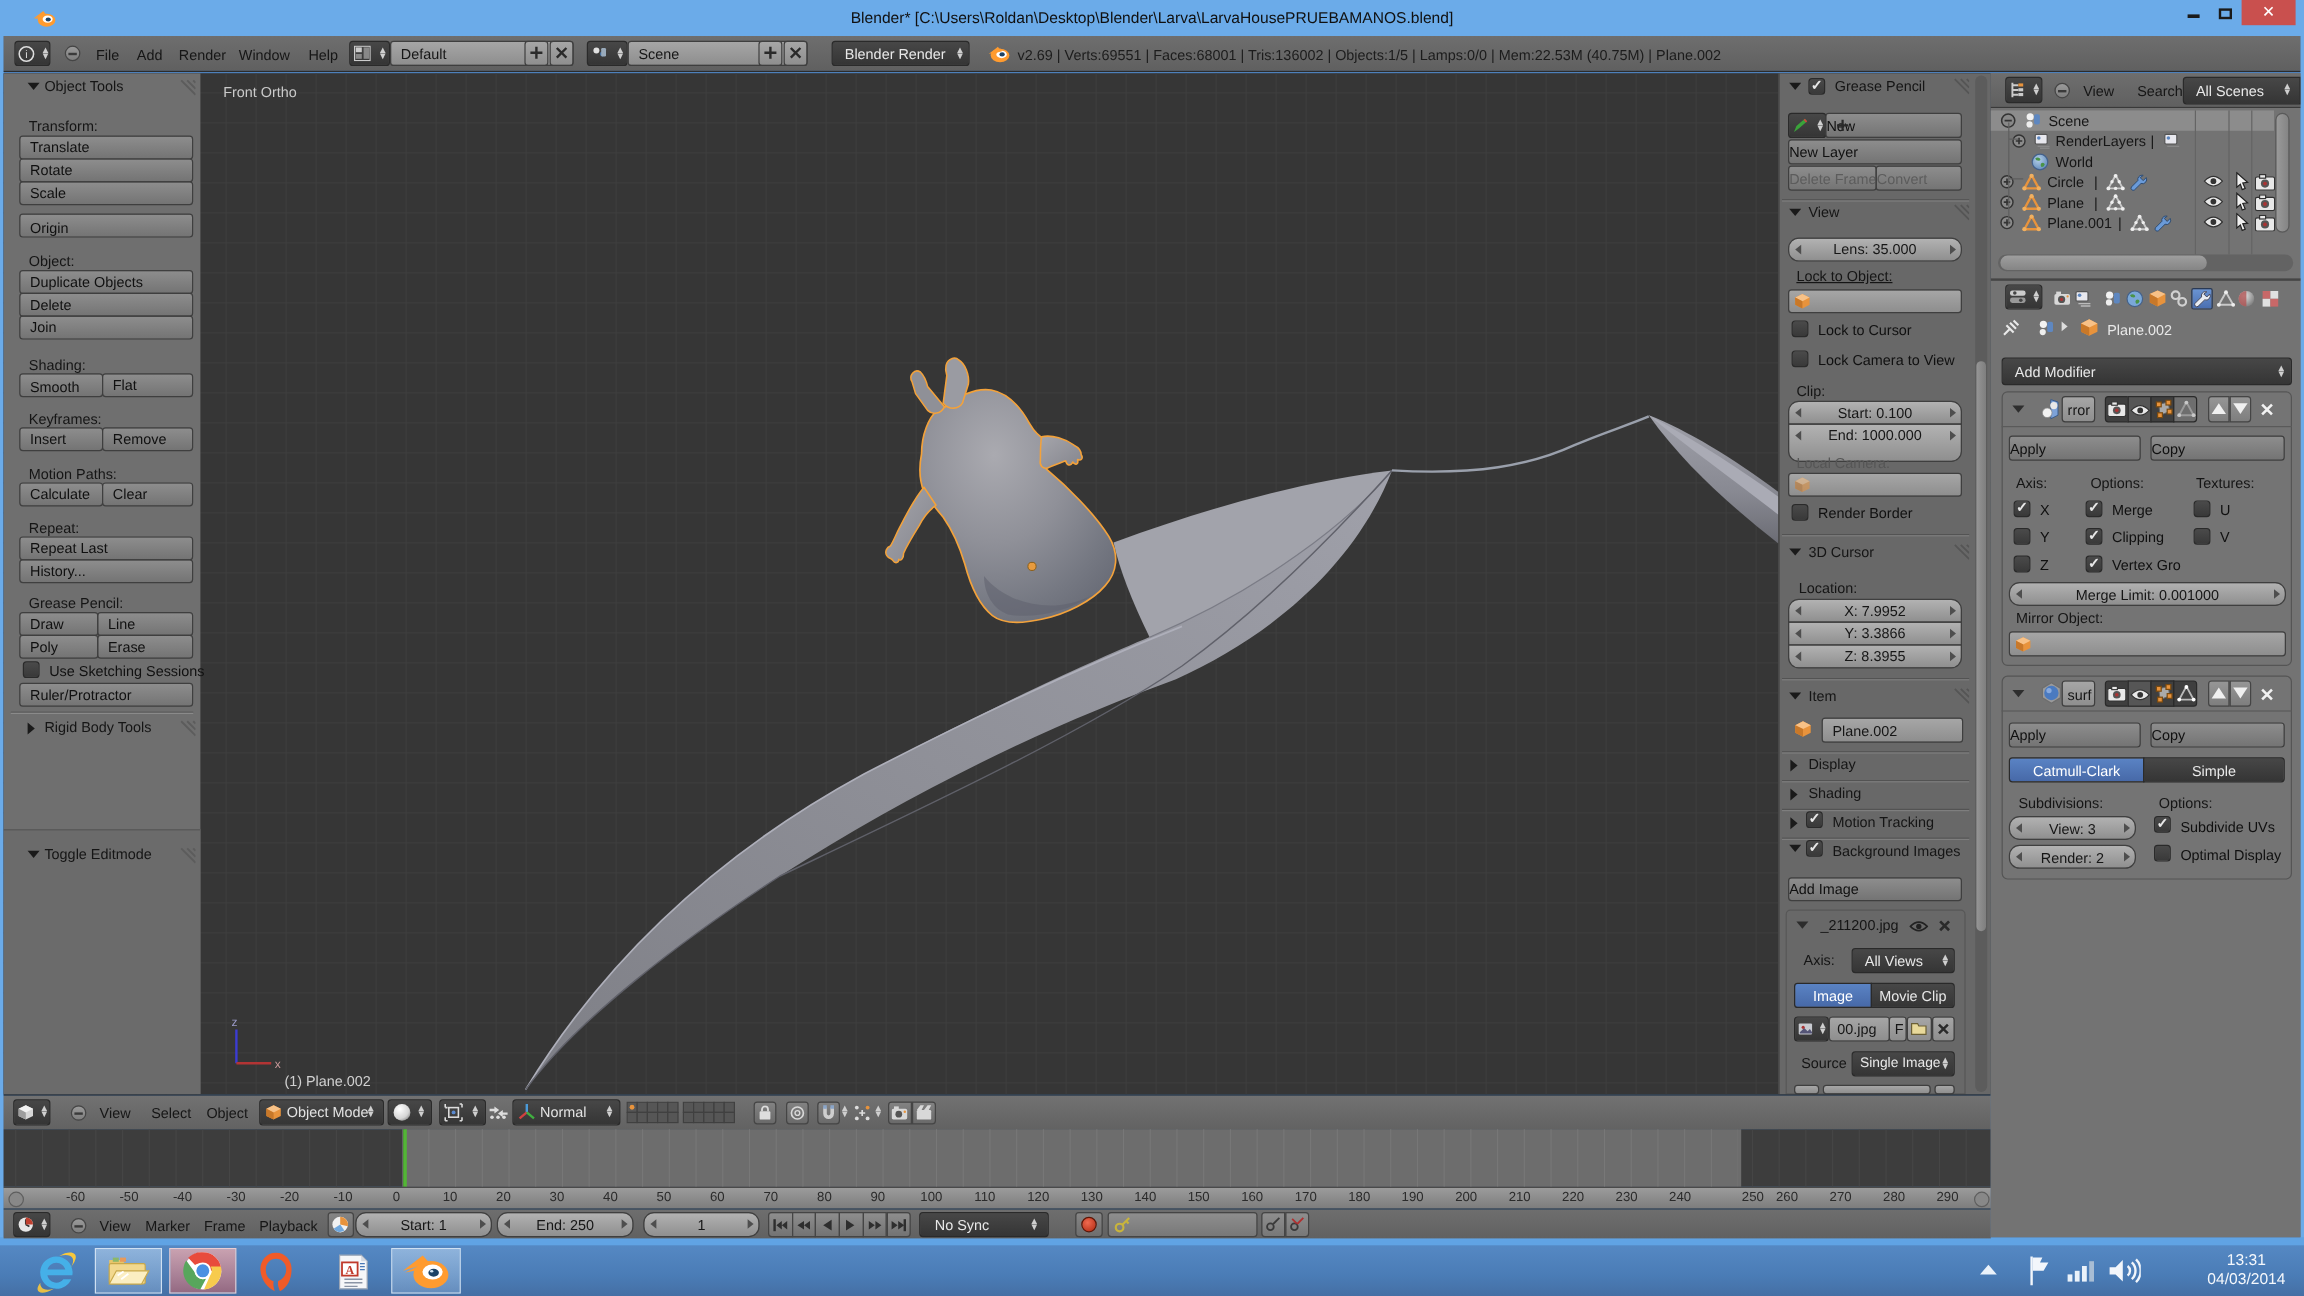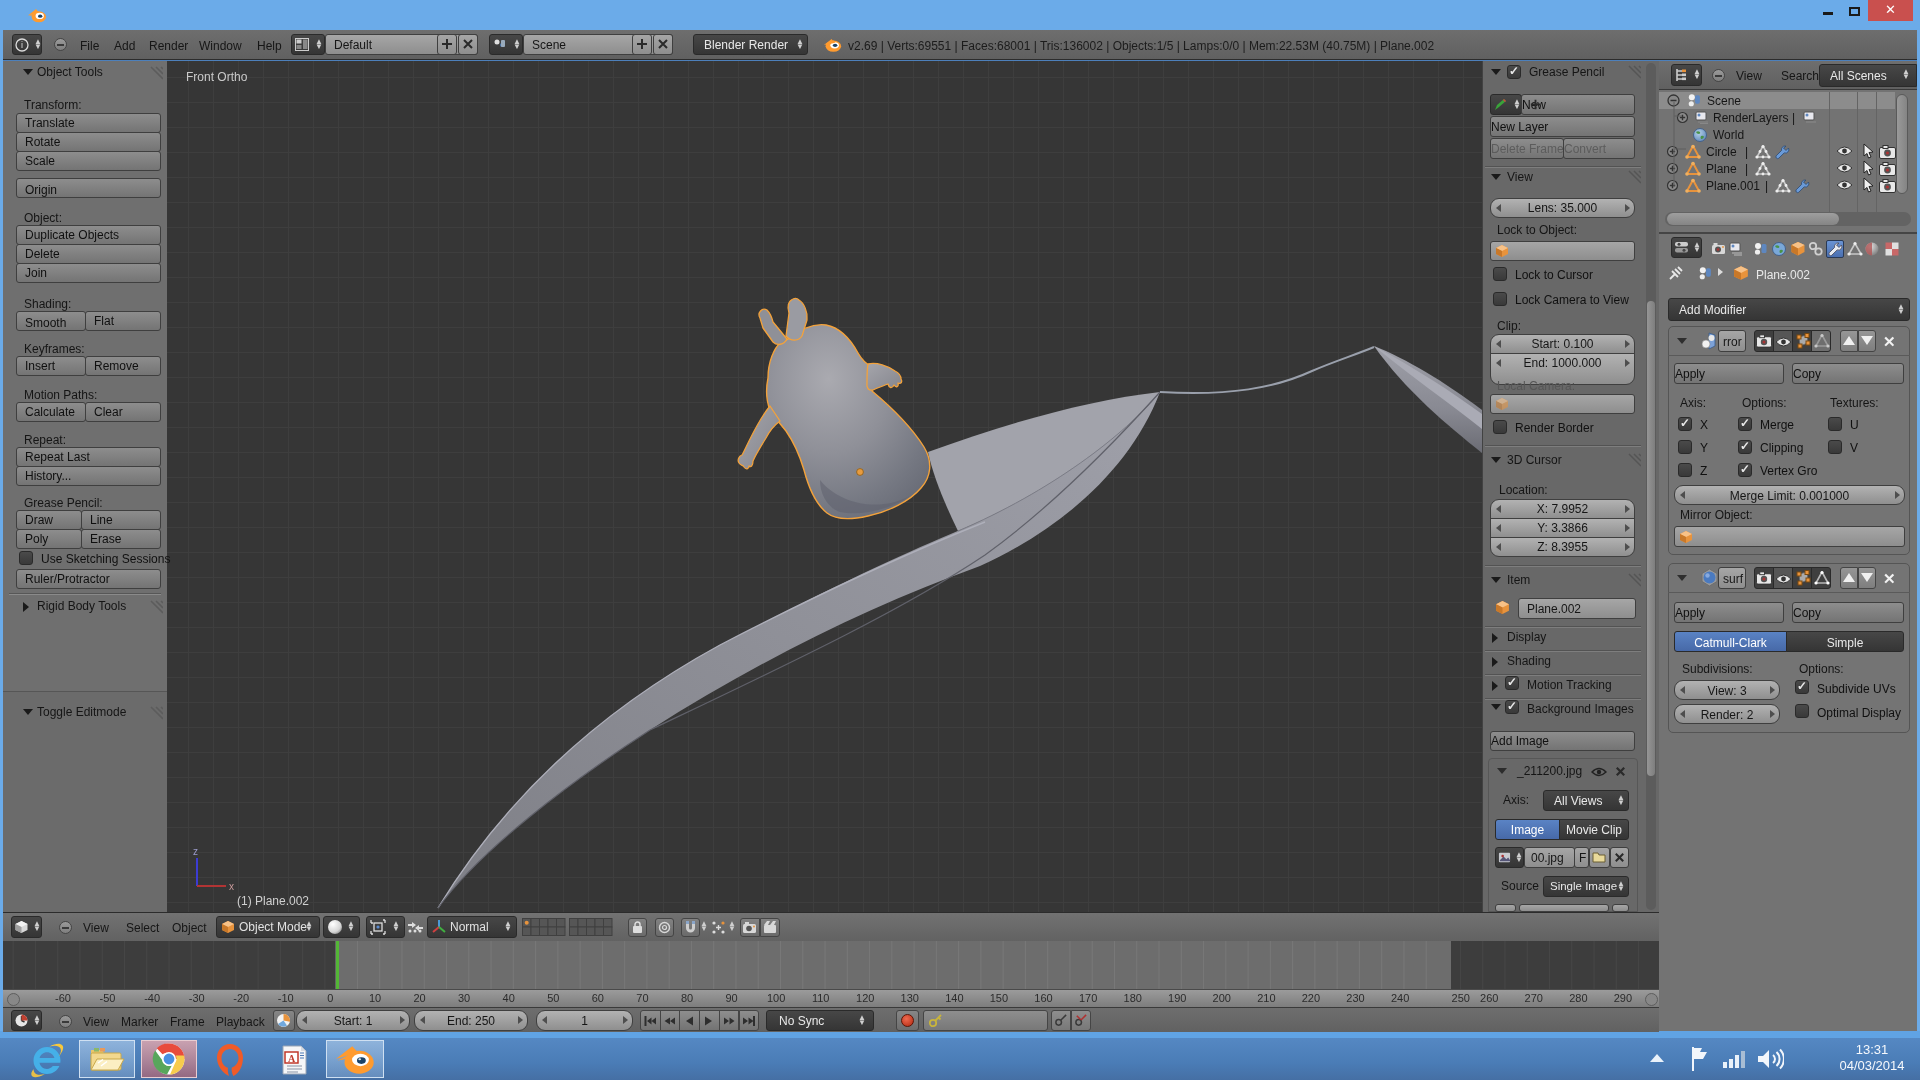--- a/index.html
+++ b/index.html
@@ -71,20 +71,21 @@
 <div id="stage">
 
   <div class="abs" id="titlebar"></div>
   <svg class="abs" style="left:27px;top:6px;" width="20" height="18" viewBox="0 0 22 18">
       <path d="M1 9.5 L10 2.5 L13 6.5 Z" fill="#ff9b2f"></path>
       <path d="M2 10 L12 5 L14 8.5 Z" fill="#ff9b2f"></path>
       <ellipse cx="13" cy="11" rx="8" ry="6" fill="#ff9b2f"></ellipse>
       <ellipse cx="14" cy="10" rx="4.6" ry="3.4" fill="#fff"></ellipse>
       <ellipse cx="14.5" cy="10.3" rx="2.4" ry="1.8" fill="#1b4266"></ellipse>
     </svg>
+  <div class="abs" id="titletext">Blender* [C:\Users\Roldan\Desktop\Blender\Larva\LarvaHousePRUEBAMANOS.blend]</div>
   <div class="abs" id="closebtn">✕</div>
   <div class="abs" style="left:1823px;top:12px;width:10px;height:3px;background:#1a1a1a;"></div>
   <div class="abs" style="left:1849px;top:7px;width:11px;height:9px;border:2px solid #1a1a1a;"></div>
   <div class="abs" id="borderL"></div>
   <div class="abs" id="borderR"></div>
   <div class="abs" id="borderB"></div>
 
   <div class="abs" id="infobar">
 
     <div class="ddark" style="left:9px;top:4px;width:30px;height:21px;"></div>
@@ -282,21 +283,21 @@
       <div class="btn" style="left:80px;top:77px;width:72px;height:21px;padding-top:3px;color:#5c5c5c;">Convert</div>
       <div class="abs" style="left:2px;top:105px;width:156px;height:2px;border-top:1px solid #535353;border-bottom:1px solid #7e7e7e;"></div>
       <div class="tri-d" style="left:8px;top:113px;"></div>
       <div class="seclabel" style="left:24px;top:109px;">View</div>
       <svg class="abs" style="left:138px;top:108px;" width="20" height="16">
           <path d="M8 2 L20 14 M13 2 L20 9 M18 2 L20 4" stroke="#555" stroke-width="1.5"></path>
         </svg>
       <div class="pill" style="left:7px;top:137px;width:145px;height:20px;padding-top:2px;">Lens: 35.000</div>
       <div class="arrowL" style="left:13px;top:143px;"></div>
         <div class="arrowR" style="left:142px;top:143px;"></div>
-      <div class="seclabel" style="left:14px;top:162px;">Lock to Object:</div>
+      <div class="seclabel" style="left:14px;top:162px;text-decoration:underline;">Lock to Object:</div>
       <div class="field" style="left:7px;top:180px;width:145px;height:20px;"></div>
       <svg class="abs" style="left:12px;top:183px;" width="14" height="14" viewBox="0 0 14 14">
           <path d="M7 1 L13 4 L13 10 L7 13 L1 10 L1 4 Z" fill="#e8933c"></path>
           <path d="M7 1 L13 4 L7 7 L1 4 Z" fill="#f7c187"></path>
           <path d="M7 7 L7 13 L1 10 L1 4Z" fill="#c87829"></path>
         </svg>
       <div class="cb" style="left:10px;top:206px;"></div>
         <div class="cblabel" style="left:32px;top:207px;">Lock to Cursor</div>
       <div class="cb" style="left:10px;top:231px;"></div>
         <div class="cblabel" style="left:32px;top:232px;">Lock Camera to View</div>

